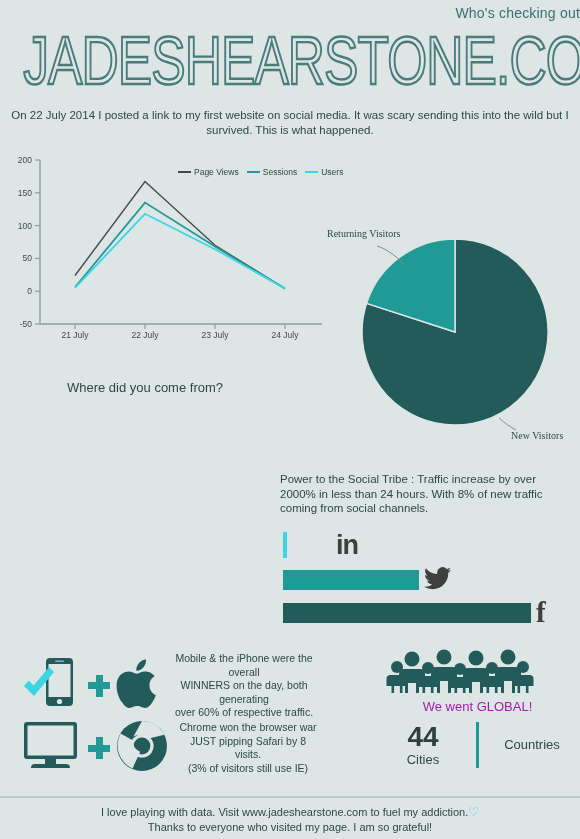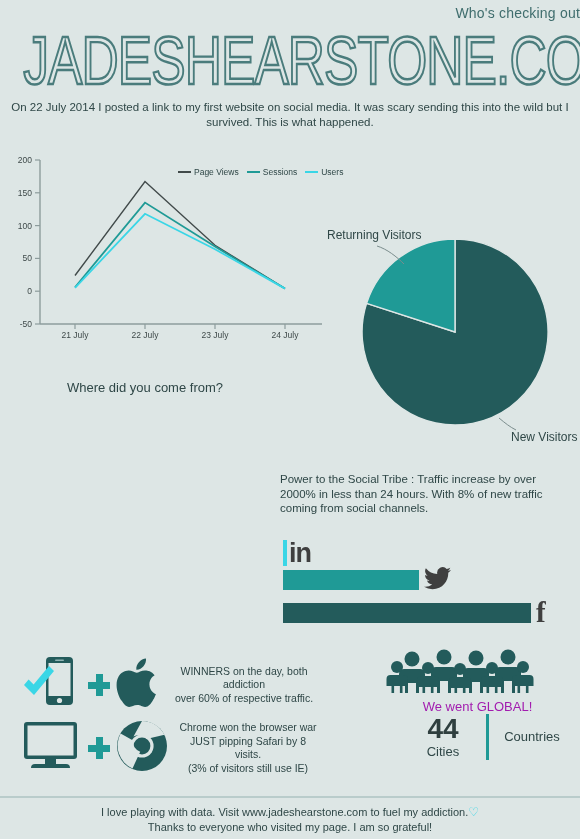--- a/index.html
+++ b/index.html
@@ -30,21 +30,21 @@
     font-weight: 400;
     font-family: "Liberation Sans Narrow", "Liberation Sans", sans-serif;
     color: transparent;
     -webkit-text-stroke: 2px #4a7c7c;
     letter-spacing: -1px;
     transform: scaleX(0.92) scaleY(1.22);
     transform-origin: center top;
     white-space: nowrap;
   }
   .hdr-sub {
-    position: absolute; top: 100px; left: 10px; width: 560px;
+    position: absolute; top: 108px; left: 10px; width: 560px;
     text-align: center;
     font-size: 11.5px; line-height: 15px; color: #2f4747;
     font-family: "Liberation Sans Narrow", "Liberation Sans", sans-serif;
   }
 
   
   .linechart { position: absolute; left: 6px; top: 152px; width: 320px; height: 200px; }
   .lc-svg { display: block; }
   .lc-legend {
     position: absolute; left: 178px; top: 167px;
@@ -52,22 +52,22 @@
     font-size: 8.5px; color: #2f4747;
     font-family: "Liberation Sans Narrow", "Liberation Sans", sans-serif;
   }
   .lc-legend .li { display: flex; align-items: center; gap: 3px; }
   .lc-legend .swatch { display: inline-block; width: 13px; height: 2px; }
 
   
   .piewrap { position: absolute; left: 340px; top: 222px; width: 220px; height: 215px; }
   .pie-lbl {
     position: absolute;
-    font-size: 12px; color: #2f4747;
-    font-family: Liberation Sans, sans-serif;
+    font-size: 10px; color: #2f4747;
+    font-family: Liberation Serif, serif;
     white-space: nowrap;
     padding-left: 24px;
   }
   .pie-lbl.ret { left: -37px; top: 6px; }
   .pie-lbl.newv { left: 147px; top: 208px; }
 
   
   .bubble-title {
     position: absolute; left: 0; top: 380px; width: 290px;
     text-align: center; font-size: 13px; color: #2f4747;
@@ -110,21 +110,21 @@
     font-size: 10.5px; line-height: 13.5px; color: #2f4747; text-align: center;
     font-family: "Liberation Sans Narrow", "Liberation Sans", sans-serif;
   }
 
   
   .globalbox { position: absolute; left: 380px; top: 648px; width: 195px; }
   .global-cap {
     text-align: center; font-size: 13px; color: #a21caf; margin-top: 2px;
     font-family: "Liberation Sans Narrow", "Liberation Sans", sans-serif;
   }
-  .stats { display: flex; align-items: center; justify-content: flex-end; gap: 0; }
+  .stats { display: flex; align-items: center; justify-content: space-between; gap: 0; margin-top: 8px; }
   .stat { width: 86px; text-align: center; }
   .stat-num {
     font-size: 28px; color: #2f3f3f; line-height: 30px; font-weight: bold;
     font-family: "Liberation Sans Narrow", "Liberation Sans", sans-serif;
   }
   .stat-lbl {
     font-size: 13px; color: #2f4747; line-height: 16px;
     font-family: "Liberation Sans Narrow", "Liberation Sans", sans-serif;
   }
   .stat-div { width: 3px; height: 46px; background: #1f9a96; }
@@ -216,21 +216,21 @@
     <div class="pie-lbl ret">Returning Visitors</div>
     <div class="pie-lbl newv">New Visitors</div>
   </div>
 
   <div class="bubble-title">Where did you come from?</div>
 
   <div class="social-txt">Power to the Social Tribe : Traffic increase by over 2000% in less than 24 hours. With 8% of new traffic coming from social channels.</div>
 
   <div class="socialbars">
 
-    <div class="sbar-row" style="left:0; top:12px;">
+    <div class="sbar-row" style="left:0; top:4px;gap:47px;">
       <div class="sbar" style="width:4px; height:26px; background:#3ad6e6;"></div>
       <span class="sb-li-txt" style="margin-left:2px;">in</span>
     </div>
 
     <div class="sbar-row" style="left:0; top:39px;">
       <div class="sbar" style="width:136px; background:#1f9a96;"></div>
       <span class="sb-icon" style="margin-left:5px;">
         <svg width="27" height="23" viewBox="0 0 24 20" fill="#3f3f3f">
           <path d="M24 2.4a9.6 9.6 0 0 1-2.83.79A4.93 4.93 0 0 0 23.34.37a9.86 9.86 0 0 1-3.13 1.2A4.92 4.92 0 0 0 11.8 6.03 13.97 13.97 0 0 1 1.67.9a4.92 4.92 0 0 0 1.52 6.57A4.9 4.9 0 0 1 .96 6.85v.06a4.92 4.92 0 0 0 3.95 4.83 4.96 4.96 0 0 1-2.22.08 4.93 4.93 0 0 0 4.6 3.42A9.88 9.88 0 0 1 0 17.3a13.94 13.94 0 0 0 7.55 2.21c9.06 0 14.01-7.5 14.01-14v-.64A10 10 0 0 0 24 2.4z"></path>
         </svg>
@@ -254,21 +254,22 @@
       </svg>
     </span>
     <span class="plus" style="margin:0 6px;"></span>
     <span>
       <svg width="48" height="56" viewBox="0 0 48 56">
         <path fill="#235b5b" d="M33.4 29.4c-.06-6.1 4.98-9.03 5.2-9.18-2.84-4.15-7.25-4.72-8.82-4.78-3.76-.38-7.33 2.2-9.24 2.2-1.9 0-4.84-2.15-7.96-2.09-4.1.06-7.87 2.38-9.98 6.04-4.25 7.38-1.09 18.3 3.06 24.28 2.03 2.93 4.45 6.22 7.63 6.1 3.06-.12 4.22-1.98 7.92-1.98 3.7 0 4.74 1.98 7.97 1.92 3.29-.06 5.37-2.98 7.38-5.93 2.33-3.4 3.29-6.69 3.34-6.86-.07-.03-6.41-2.46-6.48-9.72z"></path>
         <path fill="#235b5b" d="M27.5 11.3c1.68-2.04 2.82-4.88 2.51-7.7-2.43.1-5.37 1.62-7.11 3.65-1.56 1.8-2.93 4.68-2.56 7.45 2.71.21 5.48-1.38 7.16-3.4z"></path>
       </svg>
     </span>
     <div class="dev-note" style="margin-left:10px; width:140px;">
-      <div>WINNERS on the day, both addiction</div>
+      <div>Mobile &amp; the iPhone were the overall</div>
+      <div>WINNERS on the day, both generating</div>
       <div>over 60% of respective traffic.</div>
     </div>
   </div>
 
   <div class="devrow" style="left:20px; top:718px;">
     <span>
       <svg width="62" height="56" viewBox="0 0 62 56">
         <rect x="4" y="4" width="53" height="37" rx="3" fill="#235b5b"></rect>
         <rect x="7.5" y="7.5" width="46" height="30" fill="#dde6e5"></rect>
         <rect x="25" y="41" width="11" height="5" fill="#235b5b"></rect>

